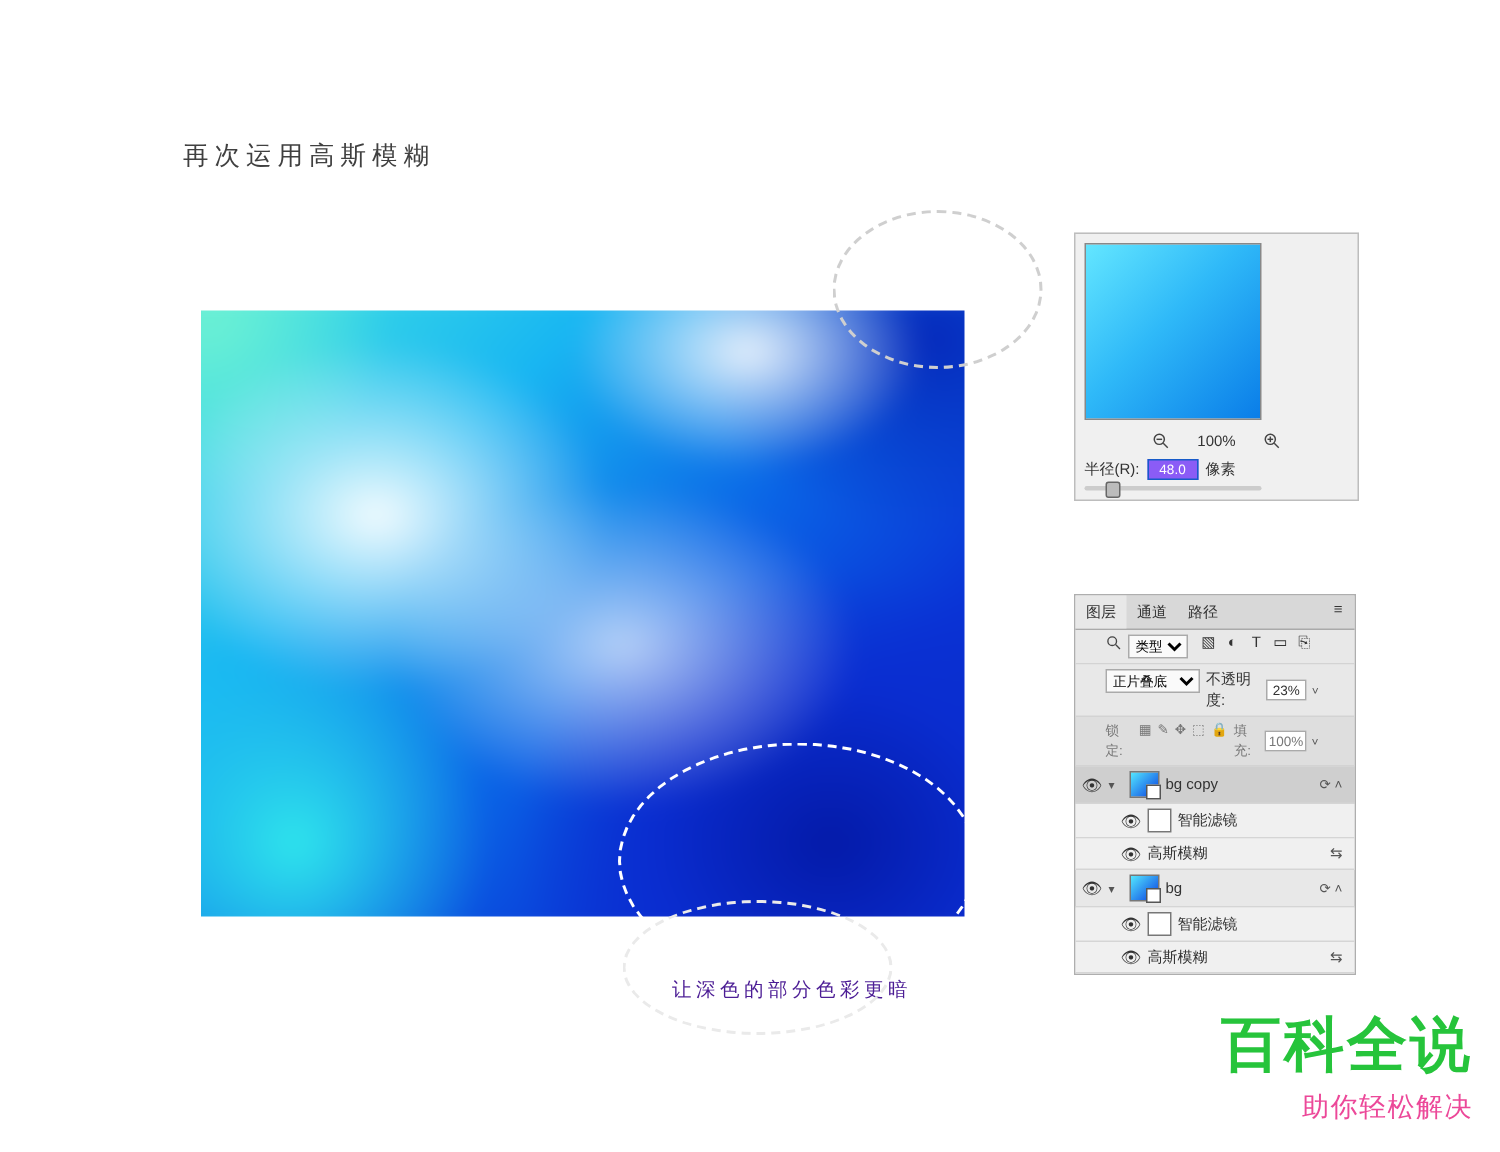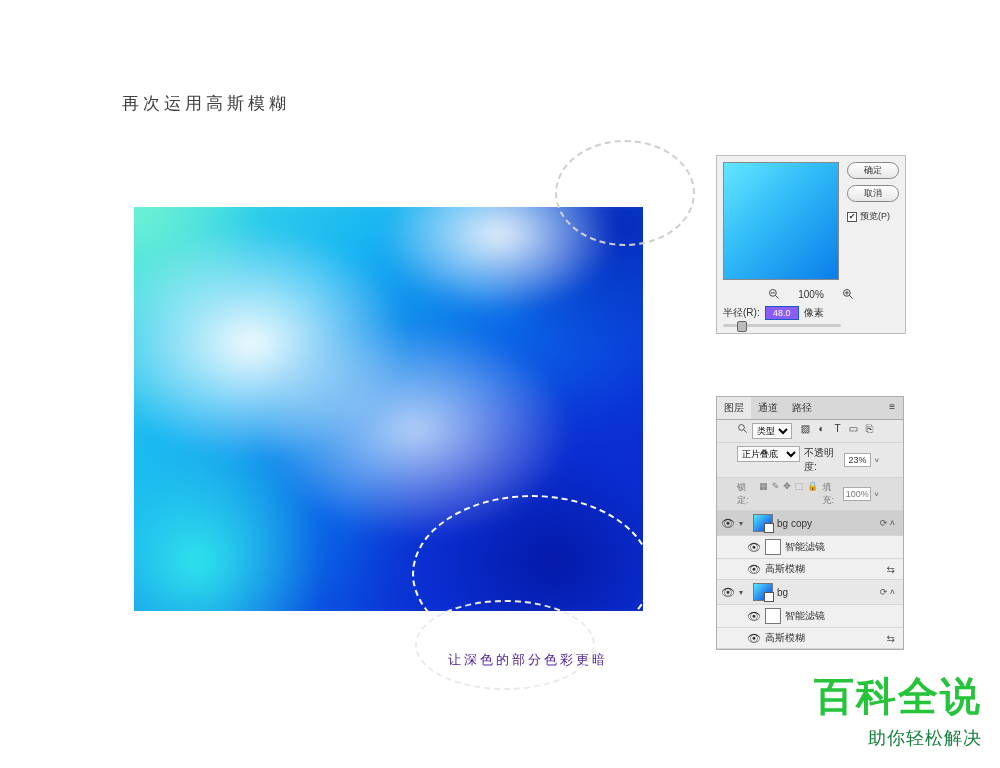--- a/index.html
+++ b/index.html
@@ -68,46 +68,38 @@
   .sub .sthumb { width: 16px; height: 16px; border: 1px solid #777; background: #fff; }
   .sub-fx { padding-left: 30px; background: #f0f0f0; }
   .fx-eye { width: 14px; text-align: center; font-size: 11px; }
   .chev { width: 10px; font-size: 8px; color: #555; }
   .rchev { margin-left: auto; color: #555; font-size: 9px; padding-right: 4px; }
   .reset-ic { margin-left:auto; padding-right:4px; font-size:10px; color:#555;}
 
   
   .wm { position: absolute; right: 18px; bottom: 18px; text-align: right; }
   .wm-t { font-size: 40px; font-weight: 700; color: #26c43b; letter-spacing: 2px; }
-  .wm-s { font-size: 18px; color: #15803d; letter-spacing: 1px; margin-top: 2px; }
+  .wm-s { font-size: 18px; color: #ec4899; letter-spacing: 1px; margin-top: 2px; }
 </style>
 </head>
 <body>
 
 <div class="heading">再次运用高斯模糊</div>
 <div class="caption">让深色的部分色彩更暗</div>
 
 <div class="canvas-wrap">
   <div class="canvas-bg"></div>
 </div>
 <div class="dashed-ellipse ell-top"></div>
 <div class="ell-canvas"></div>
 <div class="ell-bottom"></div>
 
 <div class="dialog">
   <div class="dialog-row">
     <div class="preview-box"></div>
-    <div class="dlg-right">
-      <div class="pill-btn">确定</div>
-      <div class="pill-btn">取消</div>
-      <label class="chk">
-        <span class="chk-box">✔</span>
-        <span>预览(P)</span>
-      </label>
-    </div>
   </div>
   <div class="zoom-row">
     <span class="mag">
       <svg viewBox="0 0 16 16">
           <circle cx="6.5" cy="6.5" r="4.5" fill="none" stroke="#444" stroke-width="1.3"></circle>
           <line x1="10" y1="10" x2="14" y2="14" stroke="#444" stroke-width="1.3"></line>
           <line x1="4" y1="6.5" x2="9" y2="6.5" stroke="#444" stroke-width="1.3"></line>
         </svg>
     </span>
     <span>100%</span>

